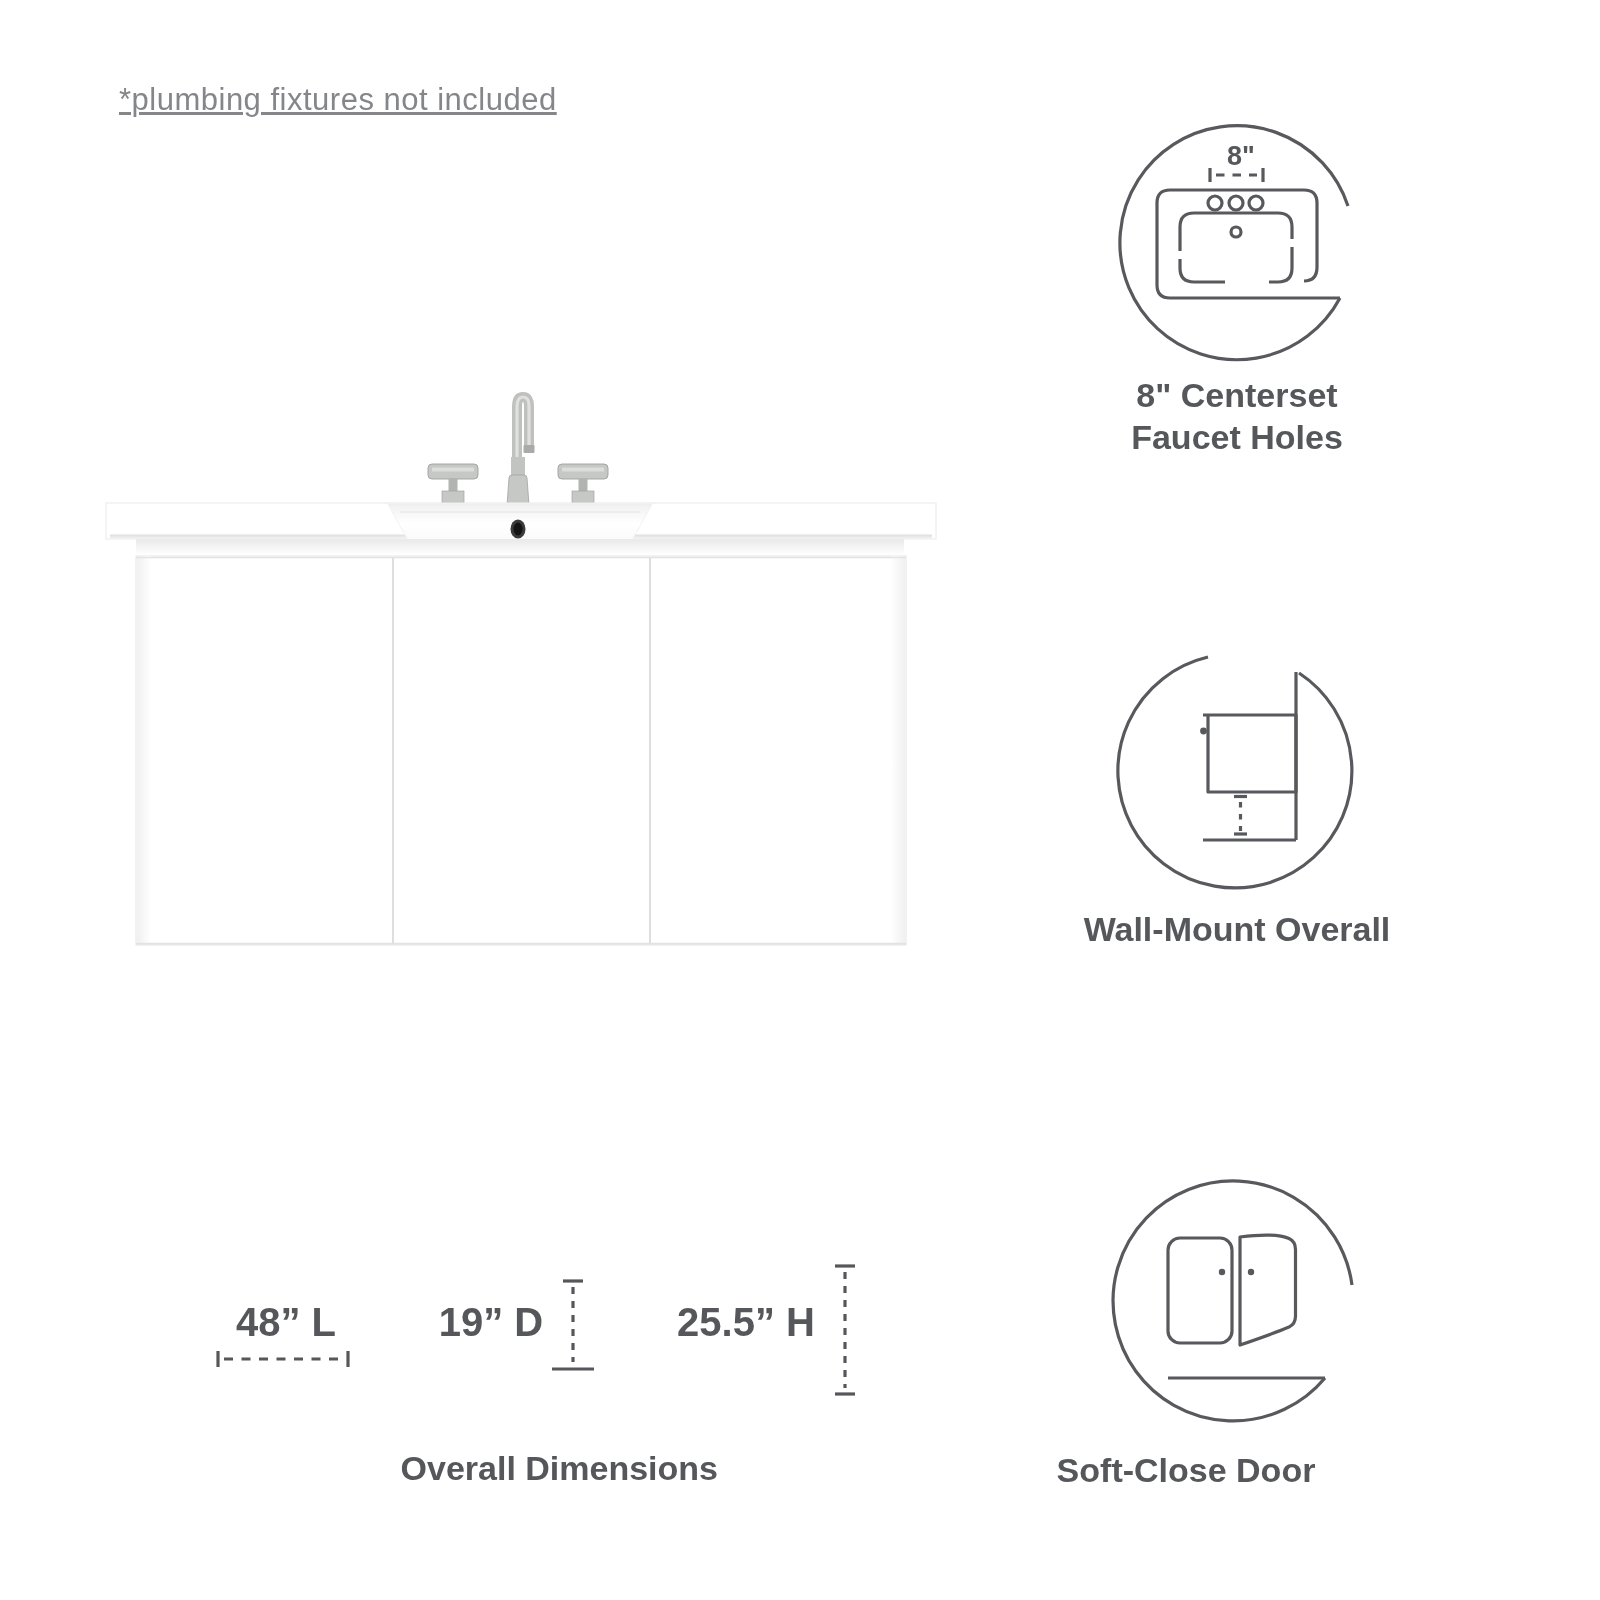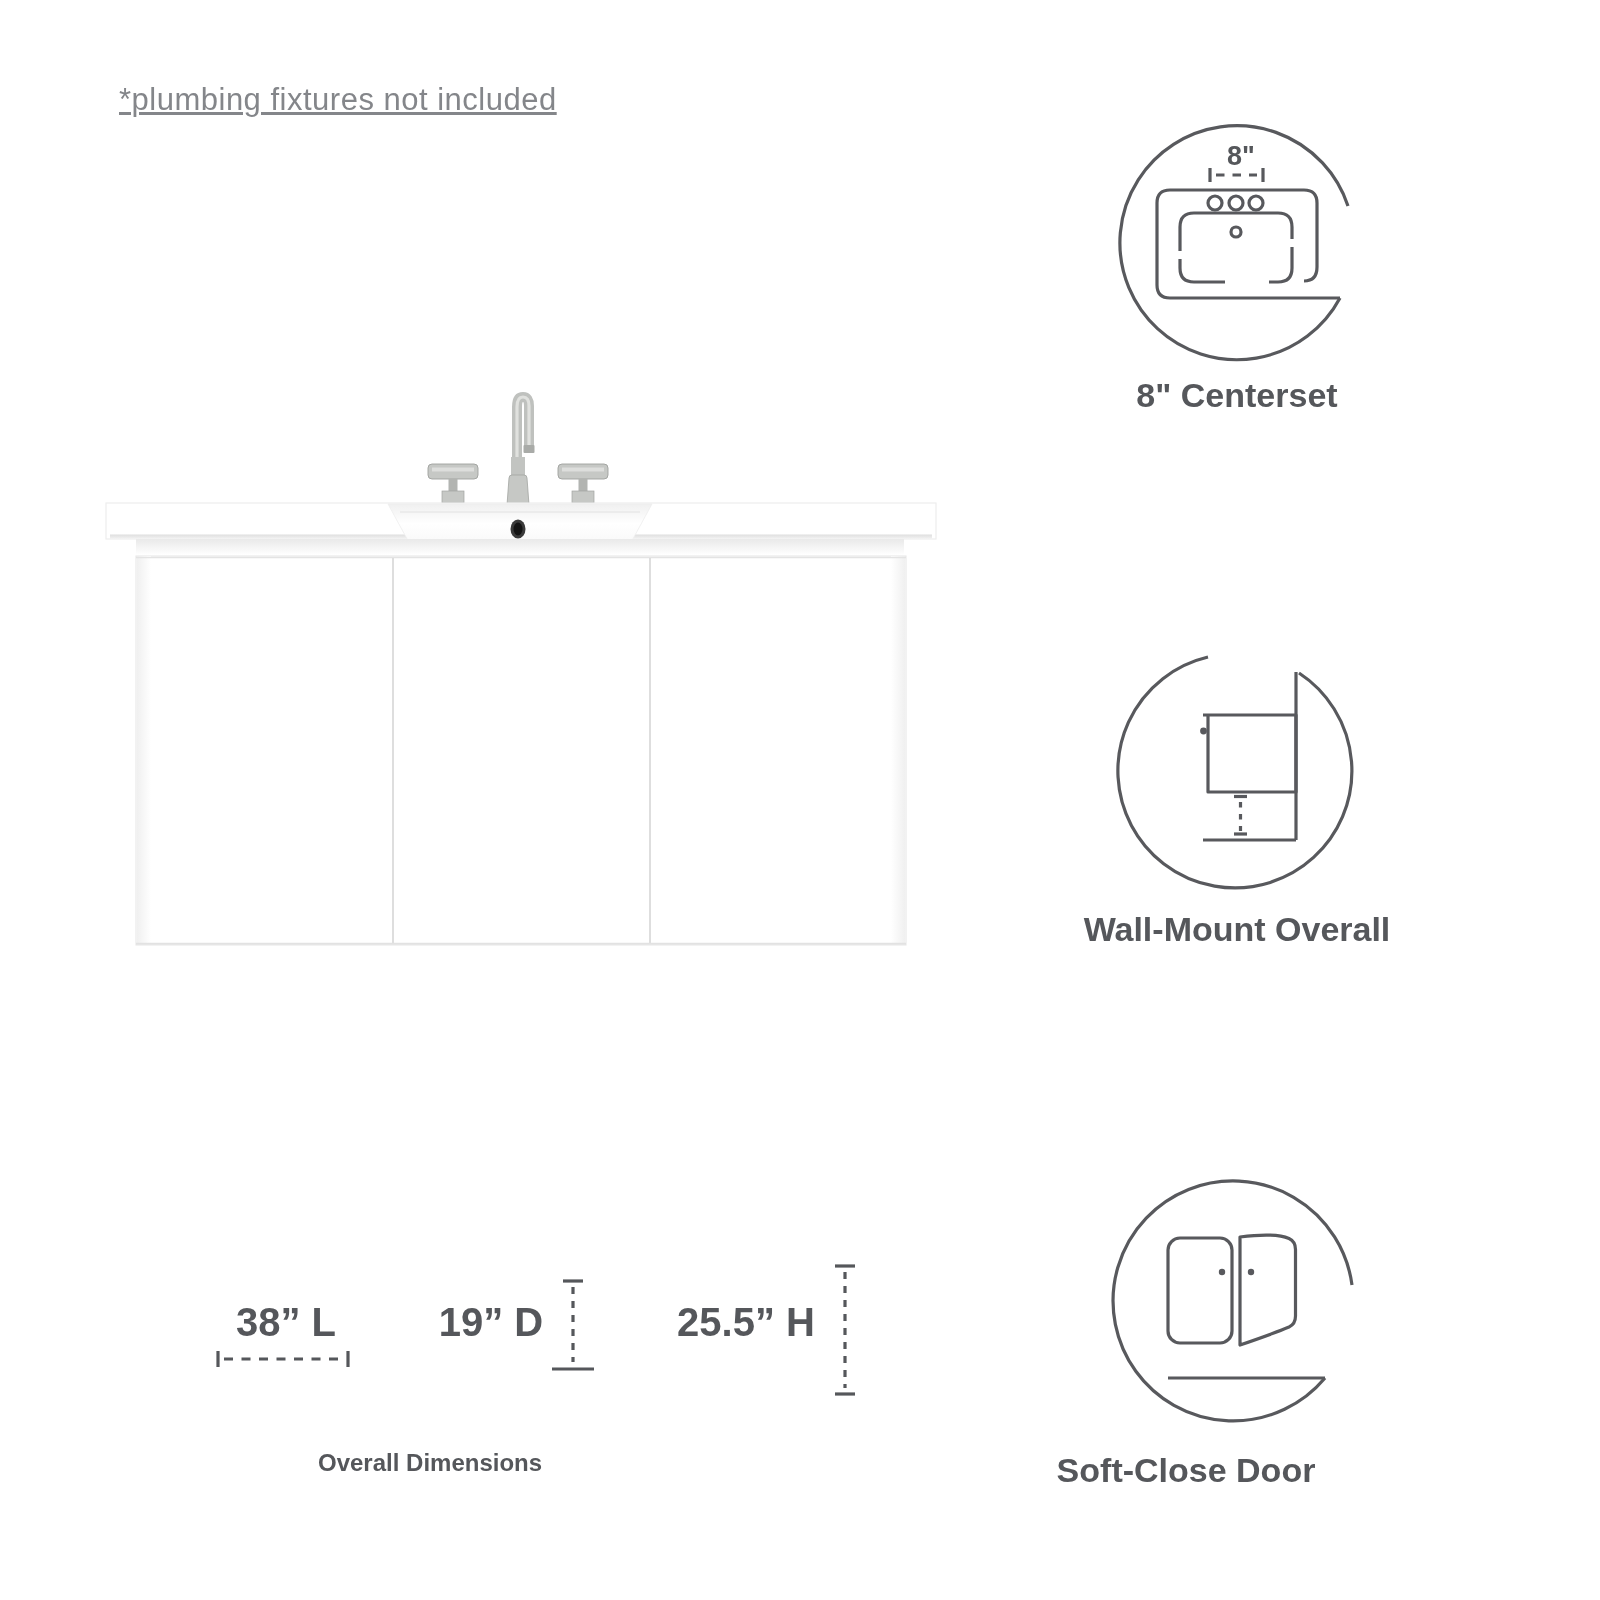--- a/index.html
+++ b/index.html
@@ -3,21 +3,21 @@
 <meta charset="utf-8">
 <style>
   html,body{margin:0;padding:0;background:#ffffff;}
   body{width:1600px;height:1600px;position:relative;overflow:hidden;
        font-family:"Liberation Sans", sans-serif;color:#56585c;}
   .abs{position:absolute;}
   .note{left:119px;top:82px;font-size:31px;font-weight:400;color:#84868a;letter-spacing:.5px;text-decoration:underline;}
   .feat-label{width:460px;text-align:center;font-weight:700;font-size:34px;line-height:42px;color:#55575b;}
   .feat-label span{display:block;}
   .dim-label{width:300px;text-align:center;font-weight:700;font-size:40px;line-height:44px;color:#55575b;}
-  .caption{width:400px;text-align:left;font-weight:700;font-size:24px;color:#55575b;}
+  .caption{width:400px;text-align:right;font-weight:700;font-size:34px;color:#55575b;}
   svg{display:block;}
   .icon-stroke{fill:none;stroke:#58595d;stroke-width:3.2;stroke-linejoin:round;}
   .icon-fill{fill:#58595d;stroke:none;}
   .icon-num{font-family:"Liberation Sans",sans-serif;font-weight:700;font-size:27px;fill:#55575b;}
   .dimline{stroke:#55575b;stroke-width:3.2;fill:none;}
 </style>
 </head>
 <body>
 
 <div class="abs note">*plumbing fixtures not included</div>
@@ -114,20 +114,21 @@
   <circle class="icon-stroke" cx="127" cy="117" r="5"></circle>
   <text class="icon-num" x="132" y="50" text-anchor="middle">8"</text>
   <g>
     <path class="icon-stroke" d="M 101 53 V 67"></path>
     <path class="icon-stroke" d="M 154 53 V 67"></path>
     <path class="icon-stroke" d="M 107 60 H 148" stroke-dasharray="8.5 8"></path>
   </g>
 </svg>
 <div class="abs feat-label" style="left:1007px;top:374px;">
   <span>8" Centerset</span>
+  <span>Faucet Holes</span>
 </div>
 
 <svg class="abs" style="left:1109px;top:644px;" width="256" height="256" viewBox="0 0 256 256">
   <path class="icon-stroke" d="M 190 29 A 117 117 0 1 1 99 13"></path>
   <path class="icon-stroke" d="M 187 28 V 196"></path>
   <path class="icon-stroke" d="M 94 71 H 187 V 148 H 99 V 71"></path>
   <circle class="icon-fill" cx="94.5" cy="87" r="3.4"></circle>
   <g>
     <path class="icon-stroke" d="M 125 152.5 H 138"></path>
     <path class="icon-stroke" d="M 131.5 158 V 187" stroke-dasharray="5.5 6.5"></path>
@@ -144,21 +145,21 @@
   <path class="icon-stroke" d="M 63 204 H 220"></path>
   <rect class="icon-stroke" x="63" y="64" width="64" height="105" rx="12"></rect>
   <path class="icon-stroke" d="M 135 63 Q 170 58.5 184 64.5 Q 190.5 67.5 190.5 75.5 V 142 Q 190.5 150 184 153 Q 170 159 135 171 V 63 Z"></path>
   <circle class="icon-fill" cx="117" cy="98" r="3.2"></circle>
   <circle class="icon-fill" cx="146" cy="98" r="3.2"></circle>
 </svg>
 <div class="abs feat-label" style="left:956px;top:1449px;">
   <span>Soft-Close Door</span>
 </div>
 
-<div class="abs dim-label" style="left:136px;top:1300px;">38” L</div>
+<div class="abs dim-label" style="left:136px;top:1300px;">48” L</div>
 <svg class="abs" style="left:214px;top:1348px;" width="138" height="22" viewBox="0 0 138 22">
   <path class="dimline" d="M 4 3 V 19"></path>
   <path class="dimline" d="M 134 3 V 19"></path>
   <path class="dimline" d="M 10 11 H 128" stroke-dasharray="9 8.5"></path>
 </svg>
 
 <div class="abs dim-label" style="left:341px;top:1300px;">19” D</div>
 <svg class="abs" style="left:548px;top:1278px;" width="50" height="96" viewBox="0 0 50 96">
   <path class="dimline" d="M 15 3 H 35"></path>
   <path class="dimline" d="M 25 9 V 84" stroke-dasharray="7 7"></path>

